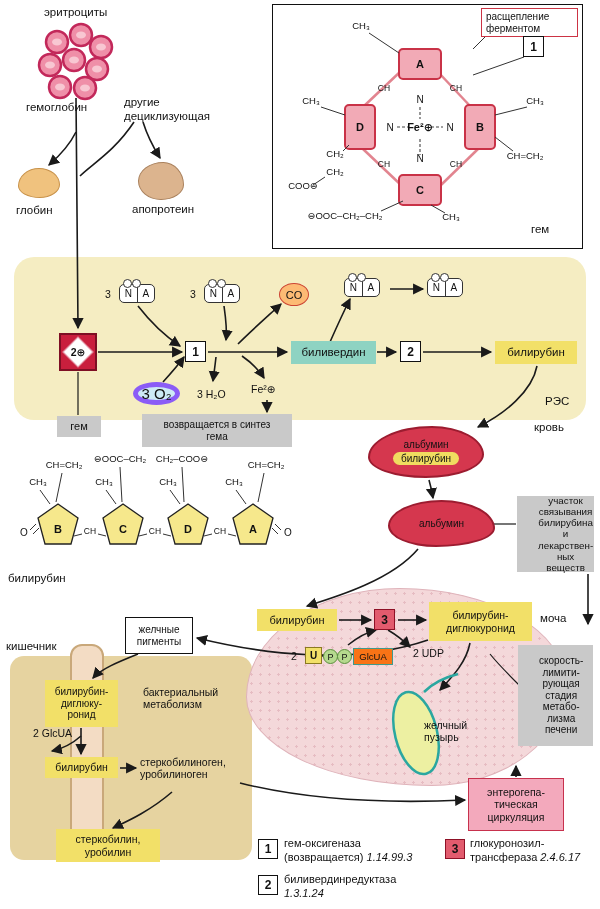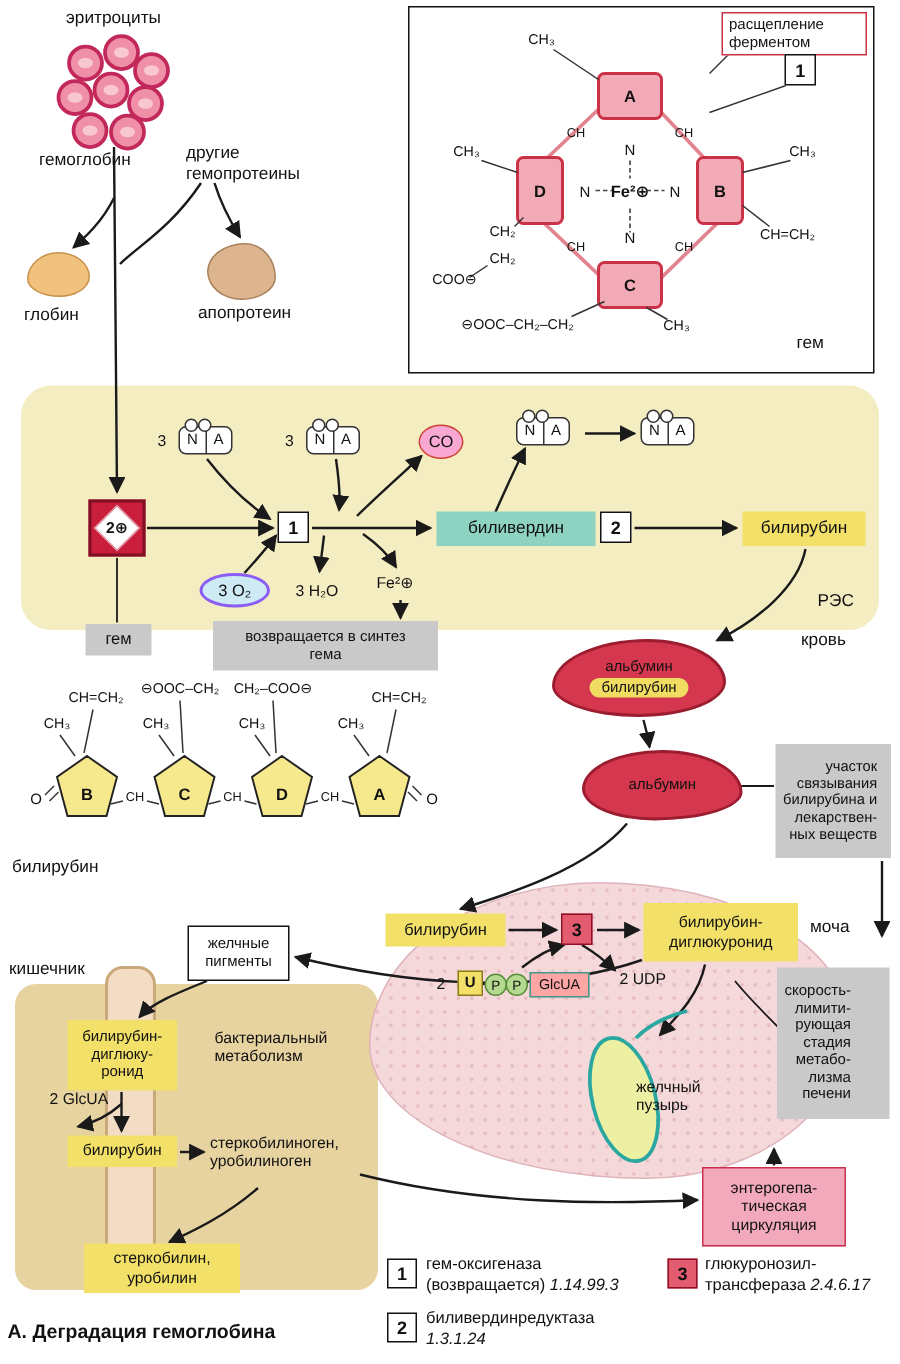--- a/index.html
+++ b/index.html
@@ -3,21 +3,21 @@
 <meta charset="utf-8">
 <style>
   *{margin:0;padding:0;box-sizing:border-box}
   body{background:#fff;font-family:"Liberation Sans","DejaVu Sans",sans-serif;color:#111}
   #canvas{position:relative;width:600px;height:909px;background:#fff;overflow:hidden}
   .abs{position:absolute}
   .lbl{position:absolute;font-size:11.5px;line-height:1.18;white-space:pre-line;color:#111}
   .sm{font-size:10.5px}
   .fbox{position:absolute;display:flex;align-items:center;justify-content:center;
         text-align:center;white-space:pre-line;line-height:1.15;color:#111;font-size:11px}
-  .left{justify-content:flex-start;text-align:right;padding:3px 5px}
+  .left{justify-content:flex-start;text-align:center;padding:3px 21px}
   .ybox{background:#f2e068}
   .tealbox{background:#8ed3c2}
   .graybox{background:#c9c9c9}
   .whitebox{background:#fff;border:1.3px solid #111}
   .pinkbox{background:#f3a9bc;border:1.5px solid #c7314d}
   .enzbox{position:absolute;width:21px;height:21px;background:#fff;border:1.6px solid #111;
           display:flex;align-items:center;justify-content:center;font-size:12px;font-weight:bold}
   .enzbox.red{background:#e25b6e;border-color:#8e1126}
   .nad{position:absolute;width:36px;height:19px;border:1.3px solid #333;border-radius:5px;
        background:#fff;display:flex;font-size:10px}
@@ -28,28 +28,28 @@
   .nad::before{left:3px}.nad::after{left:12px}
   .heme-diamond{position:absolute;width:38px;height:38px;background:#c91f3d;border:2px solid #7e0f24}
   .hd-inner{position:absolute;inset:6px;background:#fff;transform:rotate(45deg);border:1.5px solid #e0889a}
   .hd-text{position:absolute;inset:0;display:flex;align-items:center;justify-content:center;
            font-size:10.5px;font-weight:bold}
   .blob{position:absolute;background:#d5374e;border:2px solid #9c1c30;display:flex;flex-direction:column;
         align-items:center;justify-content:center;gap:2px;color:#111}
   .blob .bl-top{font-size:10px}
   .blob .pill{background:#f0dc60;border-radius:9px;padding:1px 8px;font-size:10px}
   .co-circle{position:absolute;border:1.6px solid #cc4433;border-radius:50%;display:flex;
-             align-items:center;justify-content:center;font-size:11px;background:#f9a8d4}
-  .o2e{position:absolute;background:#cdeaf5;border:2px solid #8b5cf6;border-radius:50%;
-       display:flex;align-items:center;justify-content:center;font-size:11px}
+             align-items:center;justify-content:center;font-size:11px;background:#fdba74}
+  .o2e{position:absolute;background:#cdeaf5;border:5px solid #8b5cf6;border-radius:50%;
+       display:flex;align-items:center;justify-content:center;font-size:15px}
   .ubox{position:absolute;width:17px;height:17px;background:#f2e068;border:1.3px solid #8a7a20;
         display:flex;align-items:center;justify-content:center;font-size:10px;font-weight:bold}
   .pcirc{position:absolute;width:15px;height:15px;border-radius:50%;background:#b5d98e;
          border:1.3px solid #5a8f3c;display:flex;align-items:center;justify-content:center;font-size:9px}
-  .glc{position:absolute;background:#fca5a5;border:1.2px solid #3f9a8a;display:flex;align-items:center;
+  .glc{position:absolute;background:#f97316;border:1.2px solid #3f9a8a;display:flex;align-items:center;
        justify-content:center;font-size:9.5px}
   .panel{position:absolute;background:#fff;border:1.5px solid #111}
   .rednote{position:absolute;background:#fff;border:1.4px solid #cc3344;padding:2px 4px;
            font-size:10px;line-height:1.15;white-space:pre-line}
   .legend-text{position:absolute;font-size:11px;line-height:1.25}
   .ec{font-style:italic}
   svg text{fill:#111}
 </style>
 </head>
 <body>
@@ -137,21 +137,21 @@
 
     <g>
       <path d="M424,692 C434,682 446,677 458,674" stroke="#2aa7a0" stroke-width="2.5" fill="none"></path>
       <ellipse cx="416" cy="733" rx="21" ry="42" fill="#edf0a2" stroke="#2aa7a0" stroke-width="2.5" transform="rotate(-14 416 733)"></ellipse>
     </g>
   </svg>
 
   <div class="lbl" style="left:44px;top:6px">эритроциты</div>
   <div class="lbl" style="left:26px;top:101px">гемоглобин</div>
   <div class="lbl" style="left:124px;top:96px">другие
-гемопротеины</div>
+дециклизующая</div>
   <div class="abs" style="left:18px;top:168px;width:42px;height:30px;background:#f0c27e;border:1.5px solid #c8924a;
               border-radius:50% 50% 48% 52%/60% 55% 45% 40%"></div>
   <div class="lbl" style="left:16px;top:204px">глобин</div>
   <div class="abs" style="left:138px;top:162px;width:46px;height:38px;background:#dcb48e;border:1.5px solid #a9805c;
               border-radius:55% 45% 50% 50%/50% 60% 40% 50%"></div>
   <div class="lbl" style="left:132px;top:203px">апопротеин</div>
 
   <div class="panel" style="left:272px;top:4px;width:311px;height:245px">
     <svg width="308" height="242" viewBox="0 0 308 242" style="position:absolute;left:0;top:0">
       <g stroke="#e2848f" stroke-width="2.5">
@@ -232,21 +232,21 @@
   <div class="nad" style="left:344px;top:278px">
     <span>N</span>
       <span>A</span>
   </div>
   <div class="nad" style="left:427px;top:278px">
     <span>N</span>
       <span>A</span>
   </div>
   <div class="enzbox" style="left:185px;top:341px">1</div>
   <div class="co-circle" style="left:279px;top:283px;width:30px;height:23px">CO</div>
-  <div class="fbox tealbox" style="left:291px;top:341px;width:106px;height:23px;font-size:11.5px">биливердин</div>
+  <div class="fbox tealbox" style="left:291px;top:341px;width:85px;height:23px;font-size:11.5px">биливердин</div>
   <div class="enzbox" style="left:400px;top:341px">2</div>
   <div class="fbox ybox" style="left:495px;top:341px;width:82px;height:23px;font-size:11.5px">билирубин</div>
   <div class="o2e" style="left:133px;top:382px;width:47px;height:23px">3 O₂</div>
   <div class="lbl sm" style="left:197px;top:388px">3 H₂O</div>
   <div class="lbl sm" style="left:251px;top:383px">Fe²⊕</div>
   <div class="fbox graybox" style="left:142px;top:414px;width:150px;height:33px;font-size:10px">возвращается в синтез
 гема</div>
   <div class="lbl" style="left:545px;top:395px">РЭС</div>
   <div class="lbl" style="left:534px;top:421px">кровь</div>
 
@@ -360,14 +360,13 @@
     <div><span>биливердинредуктаза</span></div>
     <div><i class="ec">1.3.1.24</i></div>
   </div>
   <div class="enzbox red" style="left:445px;top:839px;width:20px;height:20px">3</div>
   <div class="legend-text" style="left:470px;top:837px">
     <div><span>глюкуронозил-</span></div>
     <div><span>трансфераза</span>
       <i class="ec">2.4.6.17</i></div>
   </div>
 
-  <div class="lbl" style="left:5px;top:880px;font-size:13px;font-weight:bold">А. Деградация гемоглобина</div>
 </div>
 
 </body></html>

